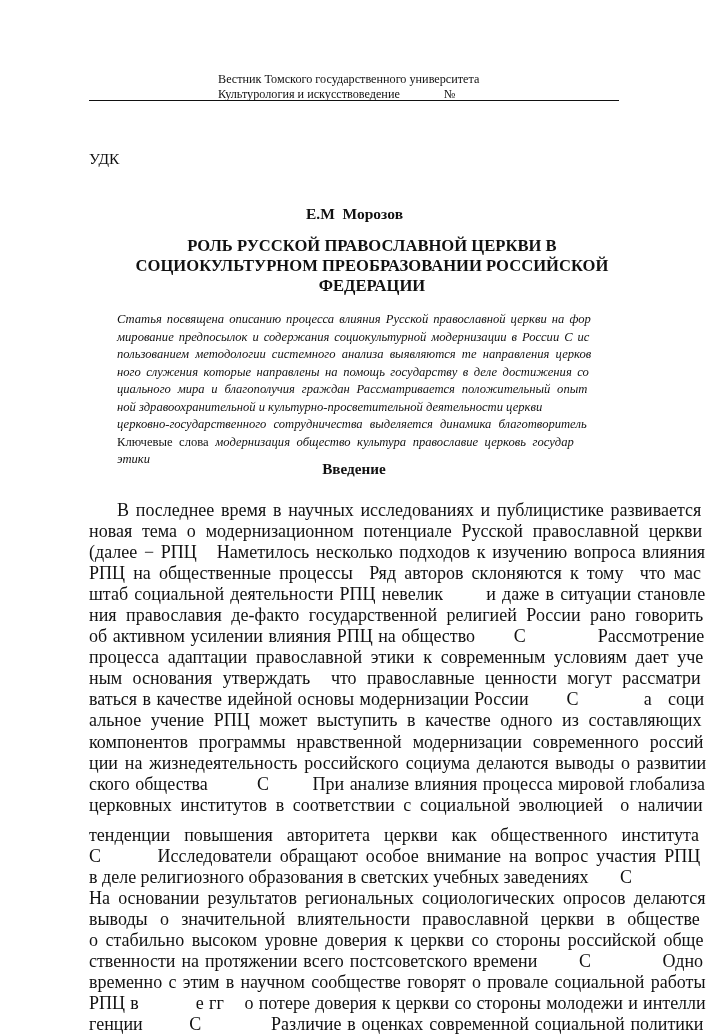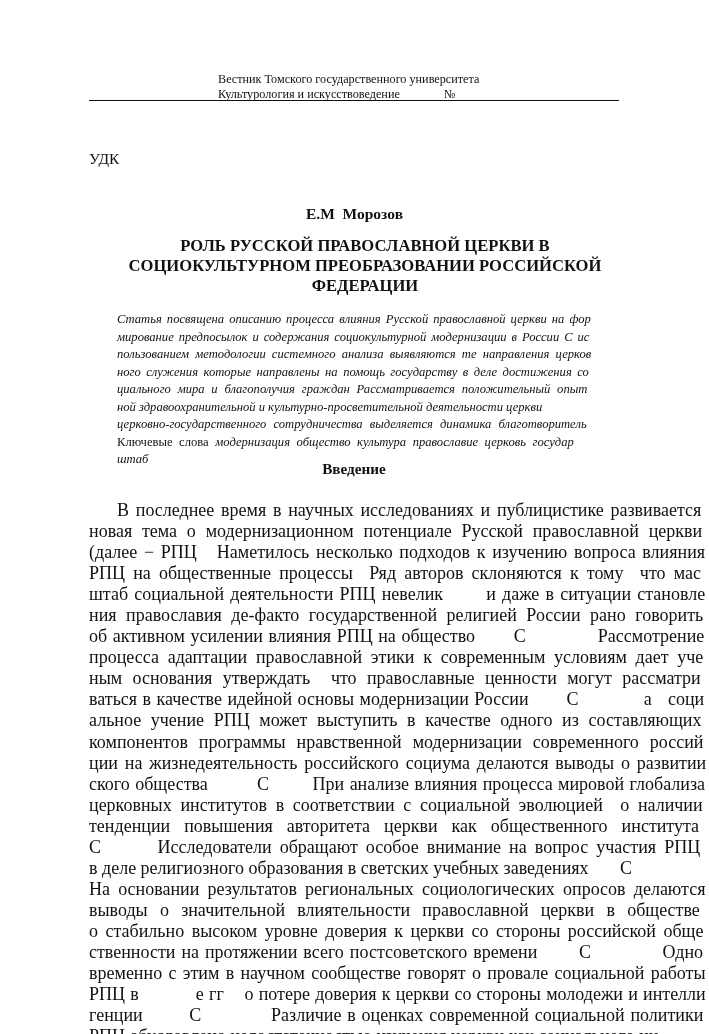--- a/index.html
+++ b/index.html
@@ -18,21 +18,21 @@
       border-top: 1.4px solid #111;
     }
     .udk { position: absolute; left: 89px; top: 150px; font-size: 15.5px; }
     .author {
       position: absolute; left: 0; width: 709px; top: 205px; text-align: center;
       font-weight: bold; font-size: 15.5px; padding-left: 0px; box-sizing: border-box;
       padding-left: 0;
     }
     .author span { display: inline-block; margin-left: 0px; }
     .title {
-      position: absolute; left: 100px; width: 530px; top: 236px; text-align: center;
+      position: absolute; left: 107px; width: 530px; top: 236px; text-align: center;
       font-weight: bold; font-size: 16.6px; line-height: 20px;
     }
     .abstract {
       position: absolute; left: 117px; width: 474px; top: 311px;
       font-size: 12.6px; line-height: 17.55px;
     }
     .abstract .ln, .body .ln {
       display: block; text-align: justify; text-align-last: justify; white-space: nowrap;
       height: auto;
     }
@@ -74,42 +74,42 @@
 
   <div class="abstract">
     <span class="ln it" style="display: block; word-spacing: 1.88889px; width: 474px; box-sizing: border-box; text-align-last: left; text-align: left;">Статья посвящена описанию процесса влияния Русской православной церкви на фор</span>
     <span class="ln it" style="display: block; word-spacing: 1.8px; width: 474px; box-sizing: border-box; text-align-last: left; text-align: left;">мирование предпосылок и содержания социокультурной модернизации в России  С ис</span>
     <span class="ln it" style="display: block; word-spacing: 3px; width: 474px; box-sizing: border-box; text-align-last: left; text-align: left;">пользованием методологии системного анализа выявляются те направления церков</span>
     <span class="ln it" style="display: block; word-spacing: 2.36364px; width: 474px; box-sizing: border-box; text-align-last: left; text-align: left;">ного служения  которые направлены на помощь государству в деле достижения со</span>
     <span class="ln it" style="display: block; word-spacing: 3.625px; width: 474px; box-sizing: border-box; text-align-last: left; text-align: left;">циального мира и благополучия граждан  Рассматривается положительный опыт</span>
     <span class="ln it last">ной  здравоохранительной и культурно-просветительной деятельности церкви</span>
     <span class="ln it" style="display: block; word-spacing: 4px; width: 474px; box-sizing: border-box; text-align-last: left; text-align: left;">церковно-государственного сотрудничества  выделяется динамика благотворитель</span>
     <span class="ln" style="display: block; word-spacing: 3.41667px; width: 474px; box-sizing: border-box; text-align-last: left; text-align: center;"><span class="kw-label">Ключевые слова</span> <span class="it">модернизация  общество  культура  православие  церковь  государ</span></span>
-    <span class="ln it last">штаб</span>
+    <span class="ln it last">этики</span>
   </div>
 
   <div class="section">Введение</div>
 
   <div class="body" id="body-text">
       <span class="ln" style="padding-left: 28px; white-space: pre; display: block; word-spacing: 2.25px; width: 530px; box-sizing: border-box; text-align-last: left; text-align: left;">В последнее время в научных исследованиях и публицистике развивается</span>
       <span class="ln" style="white-space: pre; display: block; word-spacing: 5.28571px; width: 530px; box-sizing: border-box; text-align-last: left; text-align: left;">новая тема о модернизационном потенциале Русской православной церкви</span>
       <span class="ln" style="white-space: pre; display: block; word-spacing: 2.18182px; width: 530px; box-sizing: border-box; text-align-last: left; text-align: right;">(далее − РПЦ   Наметилось несколько подходов к изучению вопроса влияния</span>
       <span class="ln" style="white-space: pre; display: block; word-spacing: 3.66667px; width: 530px; box-sizing: border-box; text-align-last: left; text-align: left;">РПЦ на общественные процессы  Ряд авторов склоняются к тому  что мас</span>
       <span class="ln" style="white-space: pre; display: block; word-spacing: 1.66667px; width: 530px; box-sizing: border-box; text-align-last: left; text-align: left;">штаб социальной деятельности РПЦ невелик       и даже в ситуации становле</span>
       <span class="ln" style="white-space: pre; display: block; word-spacing: 5px; width: 530px; box-sizing: border-box; text-align-last: left; text-align: left;">ния православия де-факто государственной религией России рано говорить</span>
       <span class="ln" style="white-space: pre; display: block; word-spacing: 1.03846px; width: 530px; box-sizing: border-box; text-align-last: left; text-align: left;">об активном усилении влияния РПЦ на общество       С             Рассмотрение</span>
       <span class="ln" style="white-space: pre; display: block; word-spacing: 4.25px; width: 530px; box-sizing: border-box; text-align-last: left; text-align: left;">процесса адаптации православной этики к современным условиям дает уче</span>
       <span class="ln" style="white-space: pre; display: block; word-spacing: 5.875px; width: 530px; box-sizing: border-box; text-align-last: left; text-align: left;">ным основания утверждать  что православные ценности могут рассматри</span>
       <span class="ln" style="white-space: pre; display: block; word-spacing: 0.928571px; width: 530px; box-sizing: border-box; text-align-last: left; text-align: left;">ваться в качестве идейной основы модернизации России       С            а   соци</span>
       <span class="ln" style="white-space: pre; display: block; word-spacing: 5.11111px; width: 530px; box-sizing: border-box; text-align-last: left; text-align: left;">альное учение РПЦ может выступить в качестве одного из составляющих</span>
       <span class="ln" style="white-space: pre; display: block; word-spacing: 6.4px; width: 530px; box-sizing: border-box; text-align-last: left; text-align: left;">компонентов программы нравственной модернизации современного россий</span>
       <span class="ln" style="white-space: pre; display: block; word-spacing: 2.375px; width: 530px; box-sizing: border-box; text-align-last: left; text-align: left;">ции на жизнедеятельность российского социума делаются выводы о развитии</span>
       <span class="ln" style="white-space: pre; display: block; word-spacing: 0.956522px; width: 530px; box-sizing: border-box; text-align-last: left; text-align: left;">ского общества         С        При анализе влияния процесса мировой глобализа</span>
       <span class="ln" style="white-space: pre; display: block; word-spacing: 4.22222px; width: 530px; box-sizing: border-box; text-align-last: left; text-align: left;">церковных институтов в соответствии с социальной эволюцией  о наличии</span>
-      <span class="ln" style="white-space: pre; display: block; word-spacing: 9.5px; width: 530px; box-sizing: border-box; text-align-last: left; text-align: center;">тенденции повышения авторитета церкви как общественного института</span>
+      <span class="ln" style="white-space: pre; display: block; word-spacing: 9.5px; width: 530px; box-sizing: border-box; text-align-last: left; text-align: center; margin-top: 9px;">тенденции повышения авторитета церкви как общественного института</span>
       <span class="ln" style="white-space: pre; display: block; word-spacing: 3.57143px; width: 530px; box-sizing: border-box; text-align-last: left; text-align: left;">С       Исследователи обращают особое внимание на вопрос участия РПЦ</span>
       <span class="ln last" style="white-space: pre;">в деле религиозного образования в светских учебных заведениях       С</span>
       <span class="ln" style="white-space: pre; display: block; word-spacing: 3.66667px; width: 530px; box-sizing: border-box; text-align-last: left; text-align: left;">На основании результатов региональных социологических опросов делаются</span>
       <span class="ln" style="white-space: pre; display: block; word-spacing: 7.71429px; width: 530px; box-sizing: border-box; text-align-last: left; text-align: left;">выводы о значительной влиятельности православной церкви в обществе</span>
       <span class="ln" style="white-space: pre; display: block; word-spacing: 3px; width: 530px; box-sizing: border-box; text-align-last: left; text-align: left;">о стабильно высоком уровне доверия к церкви со стороны российской обще</span>
       <span class="ln" style="white-space: pre; display: block; word-spacing: 1.45833px; width: 530px; box-sizing: border-box; text-align-last: left; text-align: left;">ственности на протяжении всего постсоветского времени       С            Одно</span>
       <span class="ln" style="white-space: pre; display: block; word-spacing: 1.8px; width: 530px; box-sizing: border-box; text-align-last: left; text-align: left;">временно с этим в научном сообществе говорят о провале социальной работы</span>
       <span class="ln" style="white-space: pre; display: block; word-spacing: 0.692308px; width: 530px; box-sizing: border-box; text-align-last: left; text-align: left;">РПЦ в           е гг    о потере доверия к церкви со стороны молодежи и интелли</span>
       <span class="ln" style="white-space: pre; display: block; word-spacing: 1.32px; width: 530px; box-sizing: border-box; text-align-last: left; text-align: left;">генции        С            Различие в оценках современной социальной политики</span>
       <span class="ln last" style="white-space: pre;">РПЦ обусловлено недостаточностью изучения церкви как социального ин</span>

